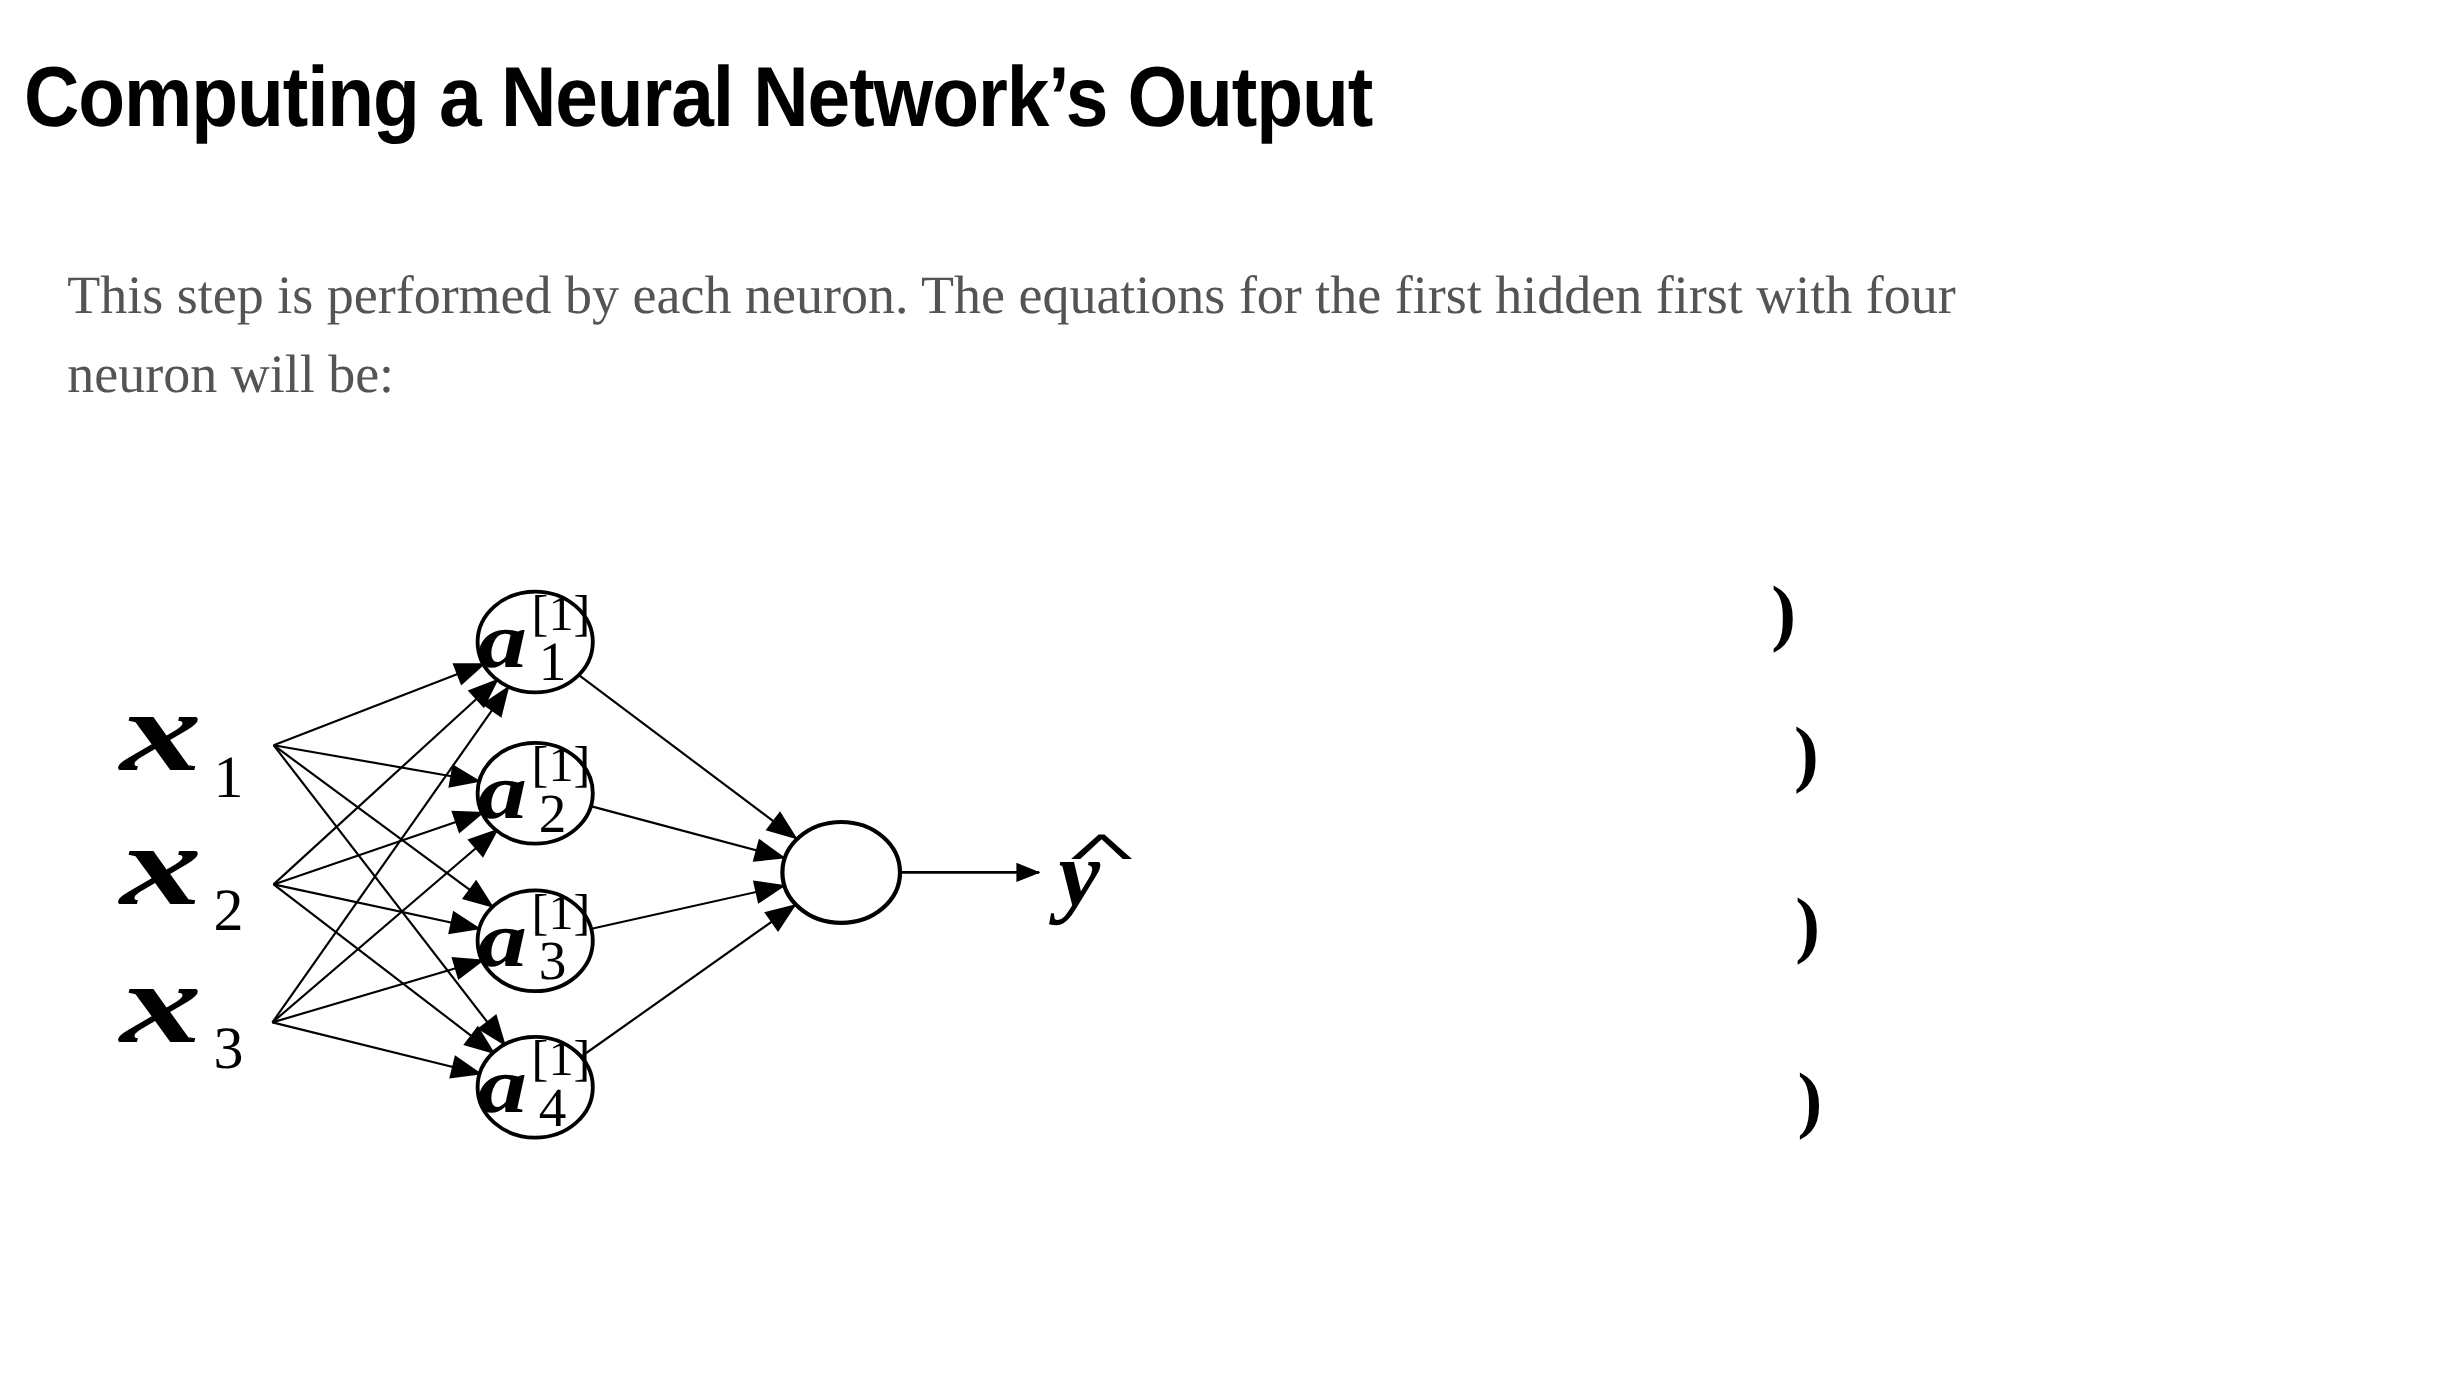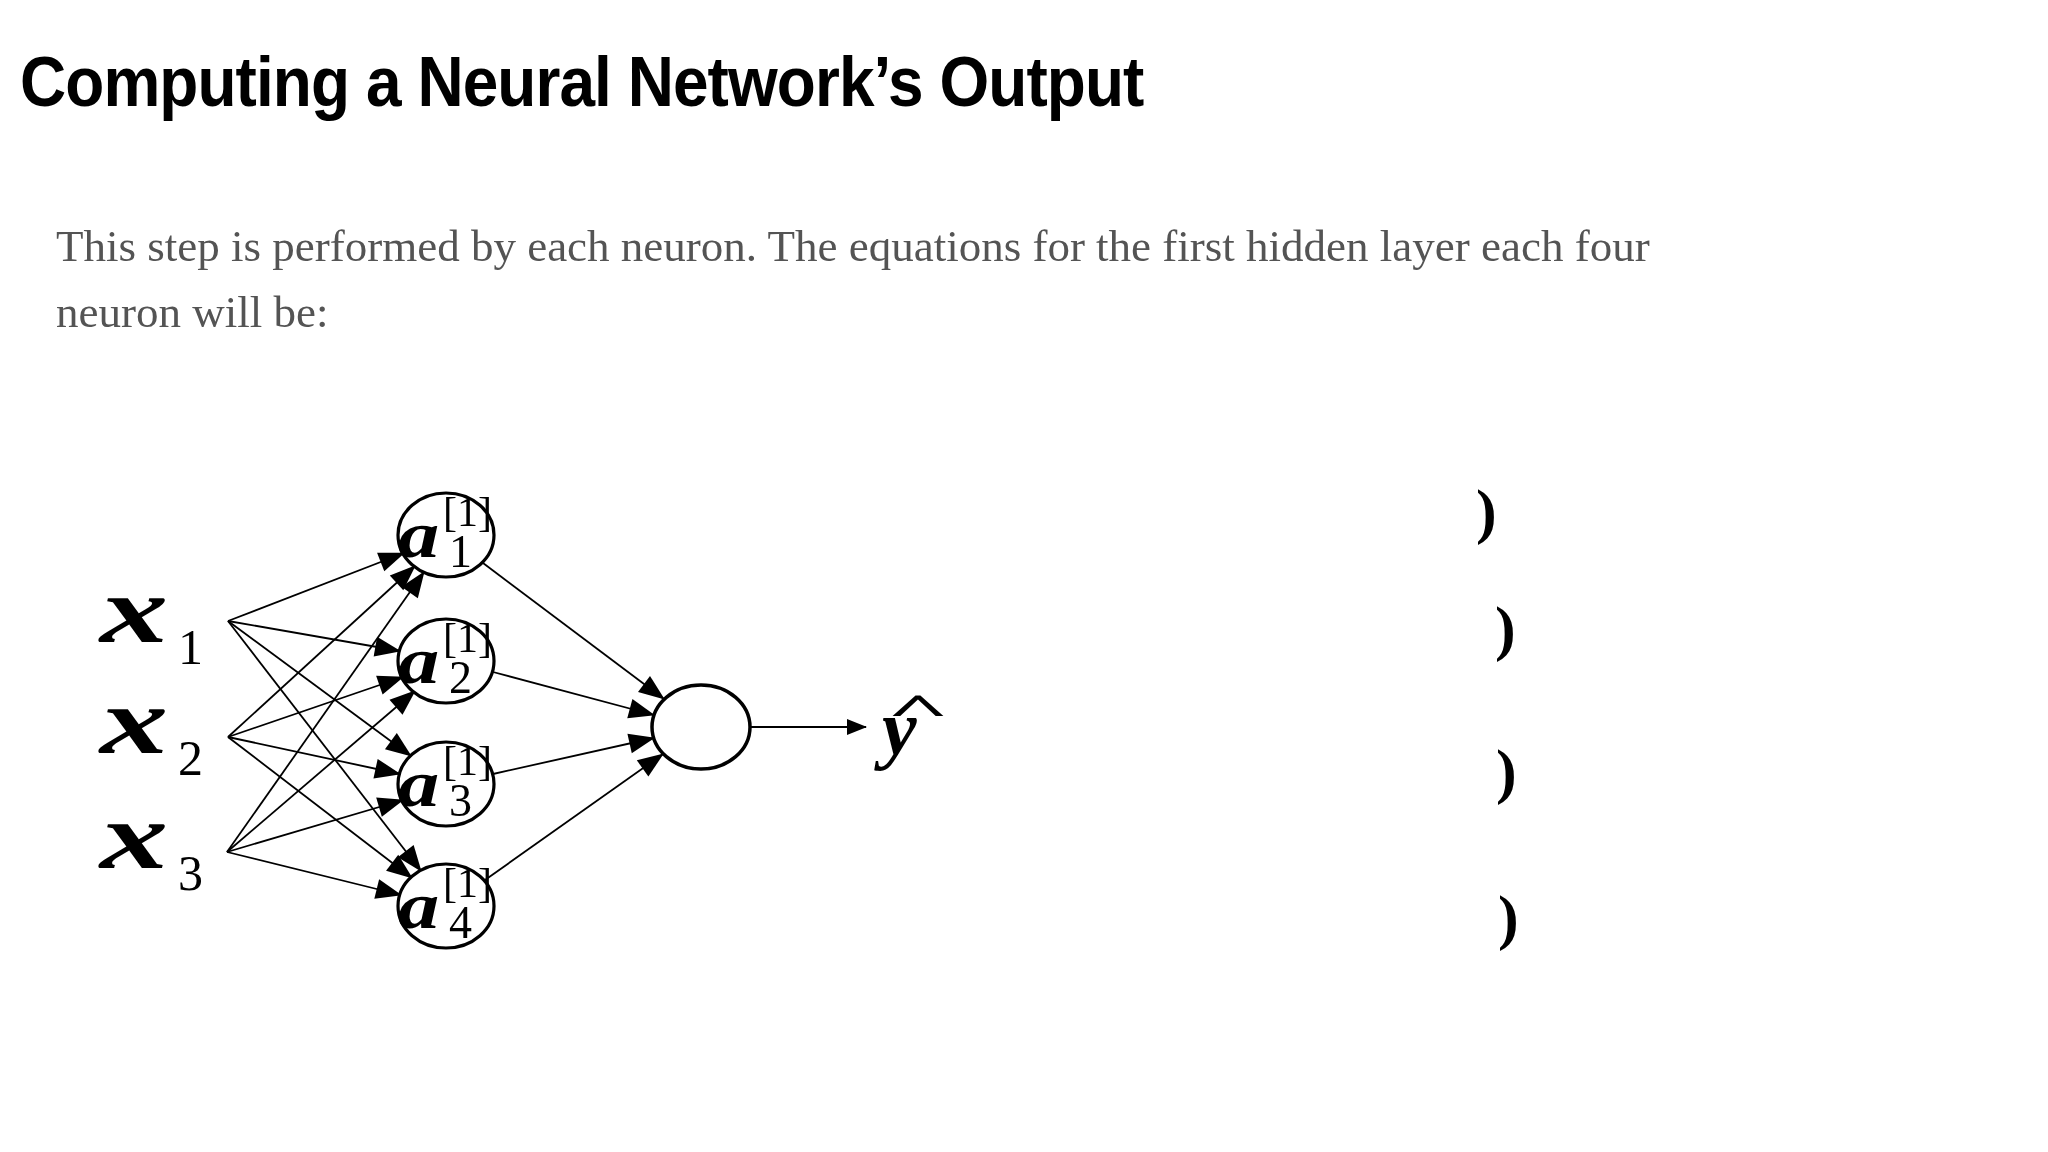--- a/index.html
+++ b/index.html
@@ -59,21 +59,21 @@
            font-weight:600; font-size:62px; line-height:62px; color:#000; }
 </style>
 </head>
 <body>
 
 <div class="slide">
 
   <h1 class="title">Computing a Neural Network’s Output</h1>
 
   <p class="body">
-    <span class="line">This step is performed by each neuron. The equations for the first hidden layer each four</span>
+    <span class="line">This step is performed by each neuron. The equations for the first hidden first with four</span>
     <span class="line">neuron will be:</span>
   </p>
 
   <svg class="net" viewBox="0 0 2048 1152">
     <defs>
       <marker id="ah" markerUnits="userSpaceOnUse" markerWidth="28" markerHeight="24" refX="26" refY="12" orient="auto">
         <path d="M1,2 L27,12 L1,22 Z" fill="#000"></path>
       </marker>
       <marker id="ah2" markerUnits="userSpaceOnUse" markerWidth="22" markerHeight="18" refX="20" refY="9" orient="auto">
         <path d="M1,1 L21,9 L1,17 Z" fill="#000"></path>

